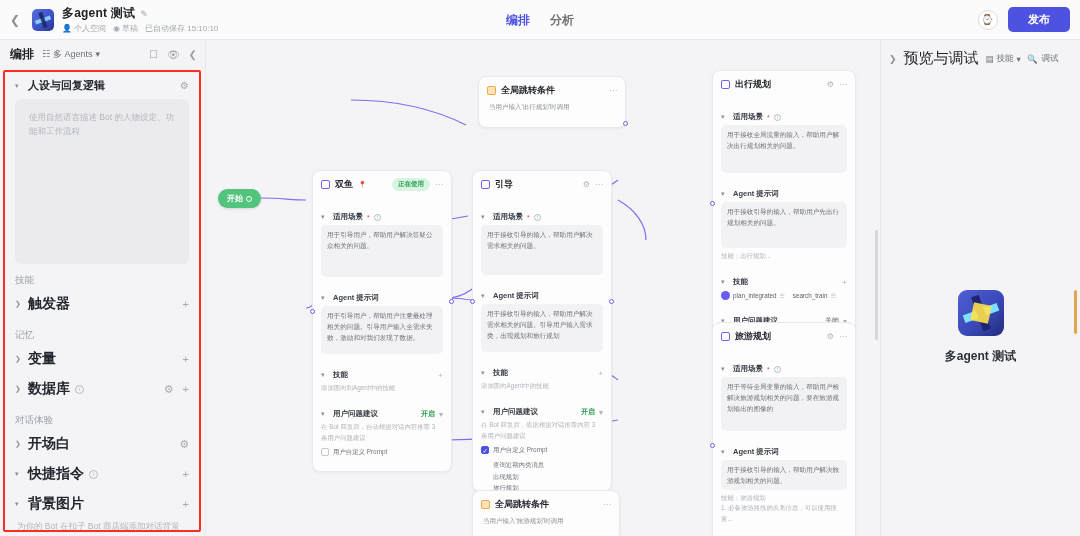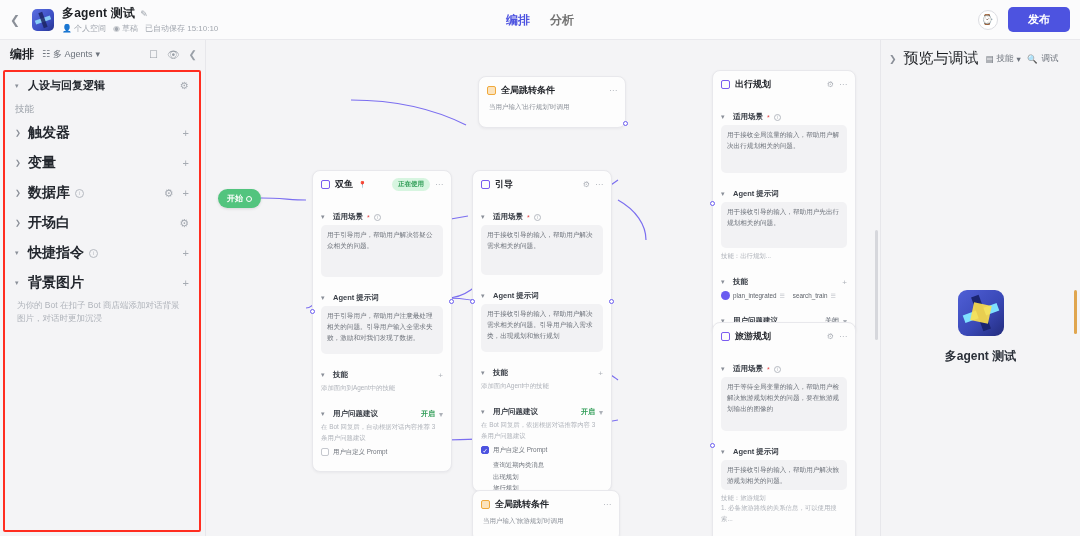--- a/index.html
+++ b/index.html
@@ -240,48 +240,51 @@
       <div class="sb-scroll">
 
         <div class="sb-sec">
           <div class="sb-sec-head">
             <span class="chev">▾</span>
             <span class="sb-sec-title">人设与回复逻辑</span>
             <span class="sb-sec-icons">
               <span>⚙</span>
             </span>
           </div>
+          <div class="sb-card">使用自然语言描述 Bot 的人物设定、功能和工作流程</div>
         </div>
 
         <div class="sb-group-label">技能</div>
         <div class="sb-row">
           <span class="chev">❯</span>
           <span class="sb-row-title">触发器</span>
           <span class="sb-row-icons">
             <span>+</span>
           </span>
         </div>
 
+        <div class="sb-group-label">记忆</div>
         <div class="sb-row">
           <span class="chev">❯</span>
           <span class="sb-row-title">变量</span>
           <span class="sb-row-icons">
             <span>+</span>
           </span>
         </div>
         <div class="sb-row">
           <span class="chev">❯</span>
           <span class="sb-row-title">数据库</span>
           <i class="info-i">i</i>
           <span class="sb-row-icons">
             <span>⚙</span>
             <span>+</span>
           </span>
         </div>
 
+        <div class="sb-group-label">对话体验</div>
         <div class="sb-row">
           <span class="chev">❯</span>
           <span class="sb-row-title">开场白</span>
           <span class="sb-row-icons">
             <span>⚙</span>
           </span>
         </div>
 
         <div class="sb-row">
           <span class="chev">▾</span>

